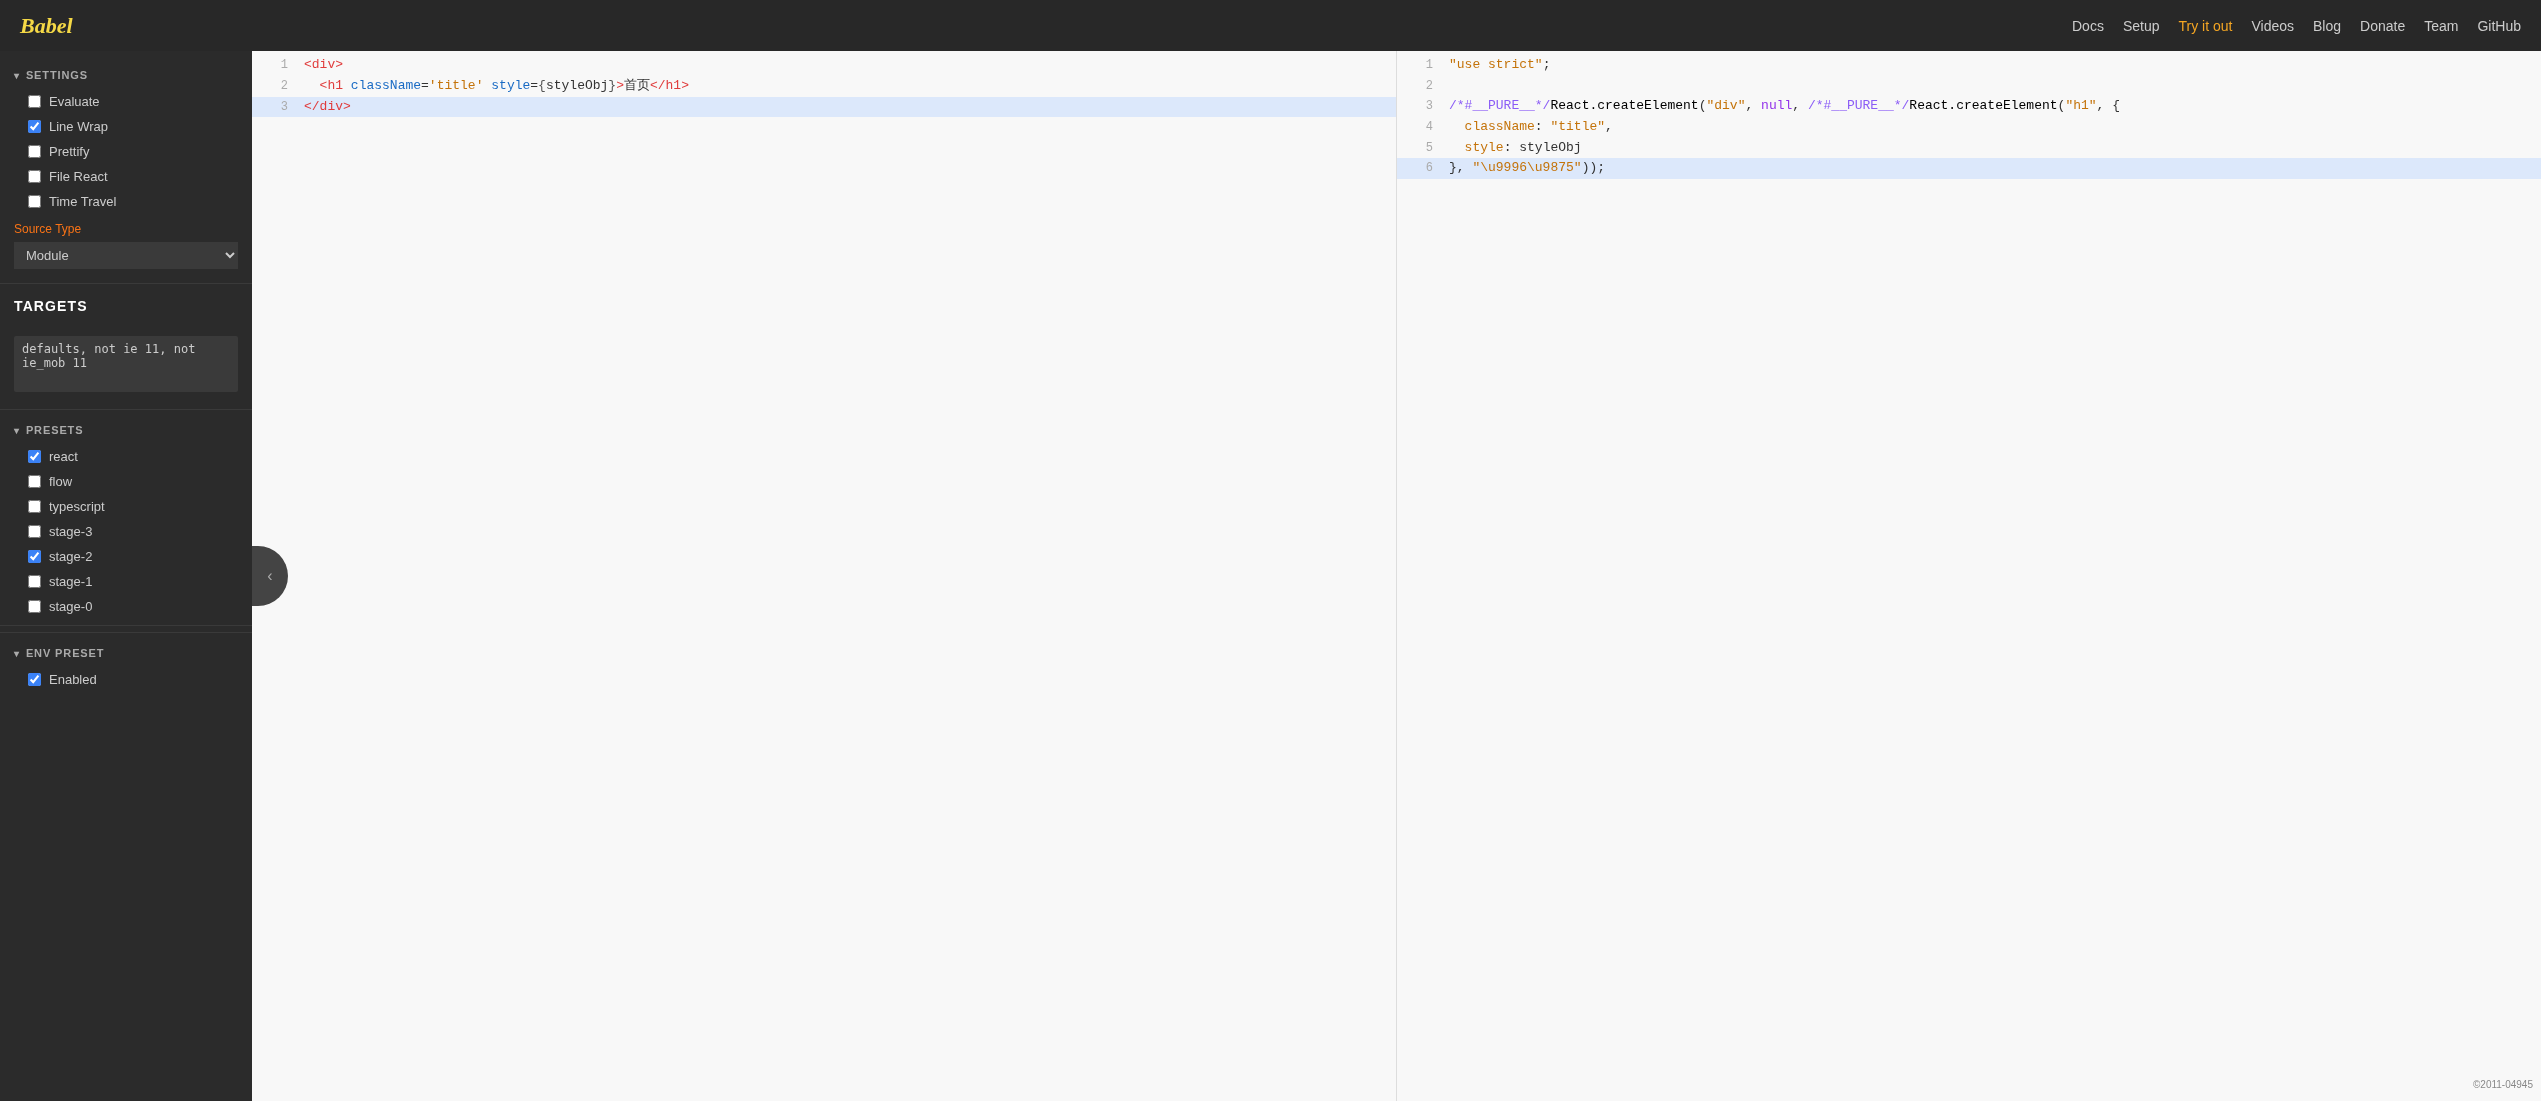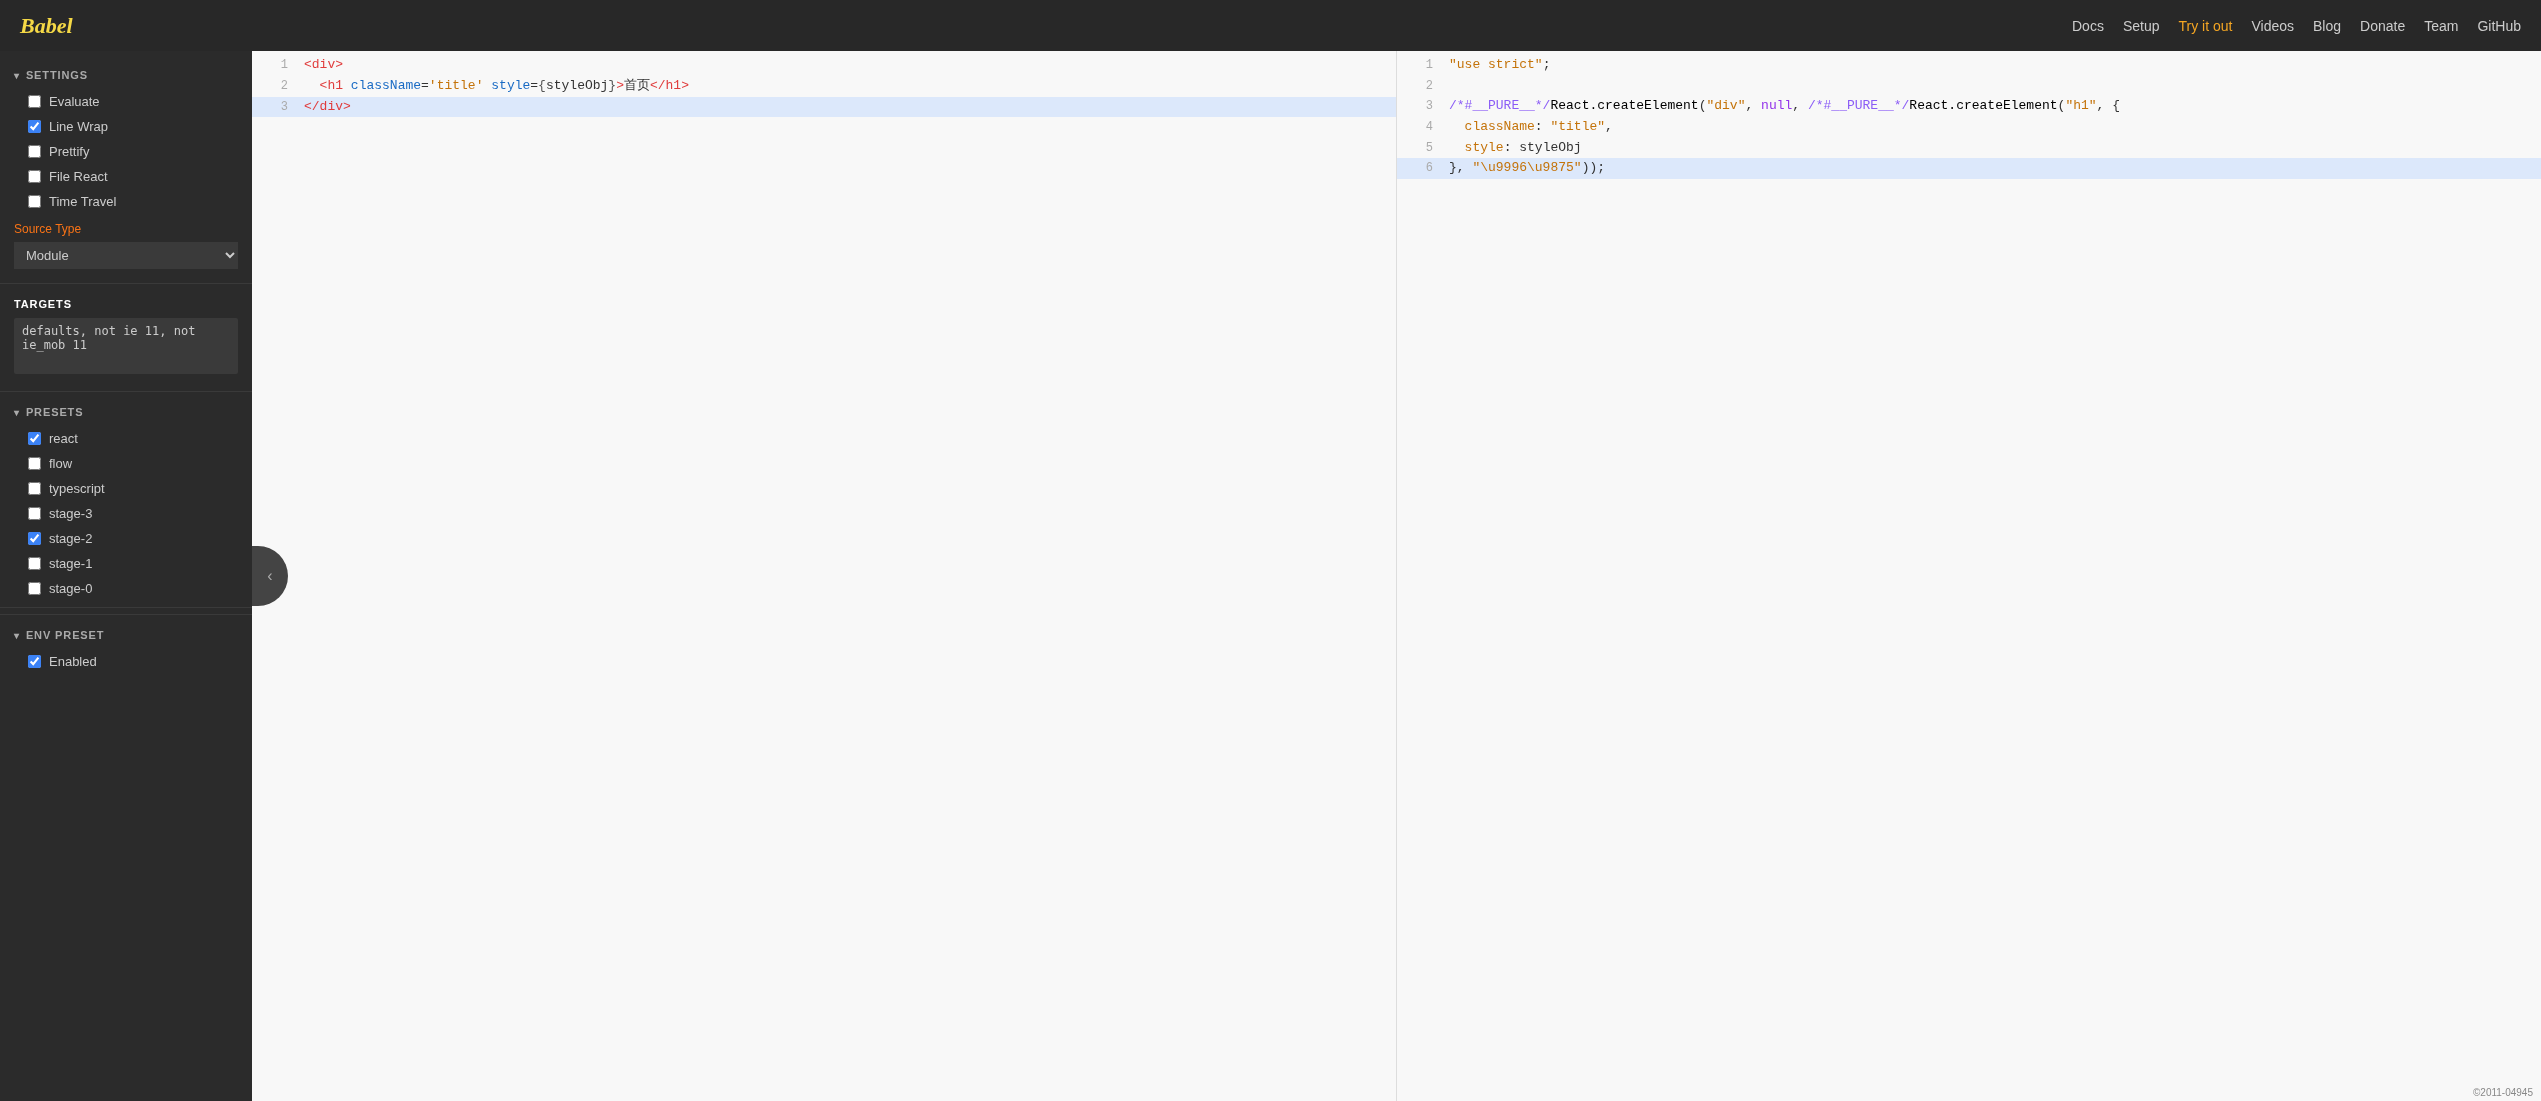--- a/index.html
+++ b/index.html
@@ -104,25 +104,25 @@
       font-size: 13px;
       border-radius: 0;
       cursor: pointer;
     }
 
     .targets-section {
       padding: 8px 14px;
     }
     .targets-section .section-label {
       color: #fff;
-      font-size: 11px;
+      font-size: 14px;
       font-weight: bold;
       letter-spacing: 0.08em;
       text-transform: uppercase;
-      margin-bottom: 8px;
+      margin-bottom: 22px;
     }
     .targets-textarea {
       width: 100%;
       background: #3a3a3a;
       border: none;
       color: #ccc;
       font-size: 12px;
       padding: 6px 8px;
       resize: none;
       height: 56px;
@@ -260,21 +260,21 @@
     }
 
     .output-pane-inner {
       padding: 4px 0;
       min-height: 100%;
     }
 
     
     .version-tag {
       position: fixed;
-      bottom: 3px;
+      bottom: 11px;
       right: 8px;
       font-size: 10px;
       color: #888;
     }
   </style>
 </head>
 <body>
 
 <nav class="top-nav">
   <span class="logo">Babel</span>

